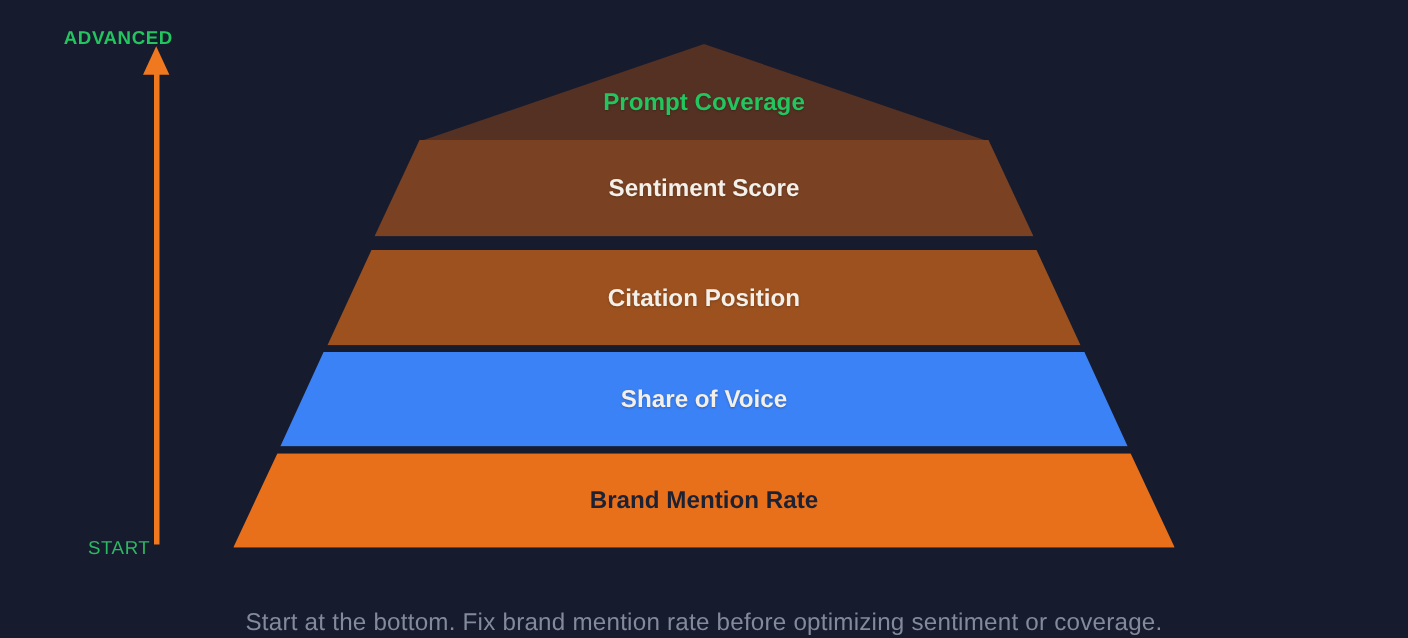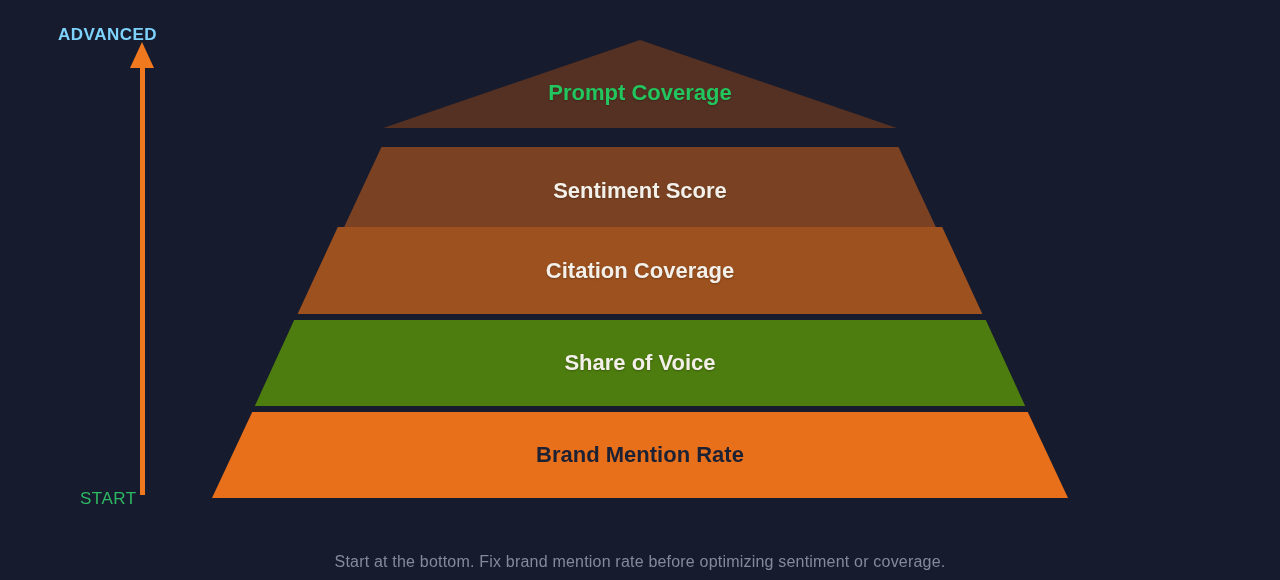--- a/index.html
+++ b/index.html
@@ -39,53 +39,53 @@
   }
   .level {
     position: absolute; left: 0; width: 100%;
     display: flex; align-items: center; justify-content: center;
   }
   .level-label {
     font-size: 22px; font-weight: bold;
     text-shadow: 0 1px 2px rgba(0,0,0,0.25);
   }
   .level-1 { top: 0;     height: 88px; clip-path: polygon(50% 0%, 80% 100%, 20% 100%); padding-top: 18px; }
-  .level-2 { top: 107px;  height: 88px; clip-path: polygon(19.8% 0%, 80.2% 0%, 85% 100%, 15% 100%); }
+  .level-2 { top: 87px;  height: 88px; clip-path: polygon(19.8% 0%, 80.2% 0%, 85% 100%, 15% 100%); }
   .level-3 { top: 187px; height: 87px; clip-path: polygon(14.7% 0%, 85.3% 0%, 90% 100%, 10% 100%); }
   .level-4 { top: 280px; height: 86px; clip-path: polygon(9.6% 0%, 90.4% 0%, 95% 100%, 5% 100%); }
   .level-5 { top: 372px; height: 86px; clip-path: polygon(4.7% 0%, 95.3% 0%, 100% 100%, 0% 100%); }
   .level-5 .level-label { text-shadow: none; text-align: right; }
 
   
   .caption {
     position: absolute; left: 0; top: 553px; width: 100%;
-    text-align: center; font-size: 16px; letter-spacing: 0.2px;
+    text-align: center; font-size: 22px; letter-spacing: 0.2px;
   }
 </style>
 </head>
 <body style="background: rgb(23, 27, 46);">
 
 <div class="axis">
-  <span class="axis-top-label" style="color: #7dd3fc;">ADVANCED</span>
+  <span class="axis-top-label" style="color: #22c55e;">ADVANCED</span>
   <span class="arrow-head" style="border-bottom-color: rgb(240, 120, 30);"></span>
   <span class="arrow-shaft" style="background: rgb(240, 120, 30);"></span>
   <span class="axis-bottom-label" style="color: rgb(45, 184, 99);">START</span>
 </div>
 
 <div class="pyramid">
   <div class="level level-1" style="background: rgb(85, 49, 35);">
     <span class="level-label" style="color: #22c55e;">Prompt Coverage</span>
   </div>
   <div class="level level-2" style="background: rgb(122, 66, 35);">
     <span class="level-label" style="color: rgb(243, 239, 233);">Sentiment Score</span>
   </div>
   <div class="level level-3" style="background: rgb(156, 81, 31);">
-    <span class="level-label" style="color: rgb(243, 239, 233);">Citation Coverage</span>
+    <span class="level-label" style="color: rgb(243, 239, 233);">Citation Position</span>
   </div>
-  <div class="level level-4" style="background: #4d7c0f;">
+  <div class="level level-4" style="background: #3b82f6;">
     <span class="level-label" style="color: rgb(243, 239, 233);">Share of Voice</span>
   </div>
   <div class="level level-5" style="background: rgb(233, 112, 26);">
     <span class="level-label" style="color: rgb(29, 33, 52);">Brand Mention Rate</span>
   </div>
 </div>
 
 <div class="caption" style="color: rgb(130, 138, 155);">Start at the bottom. Fix brand mention rate before optimizing sentiment or coverage.</div>
 
 </body></html>

